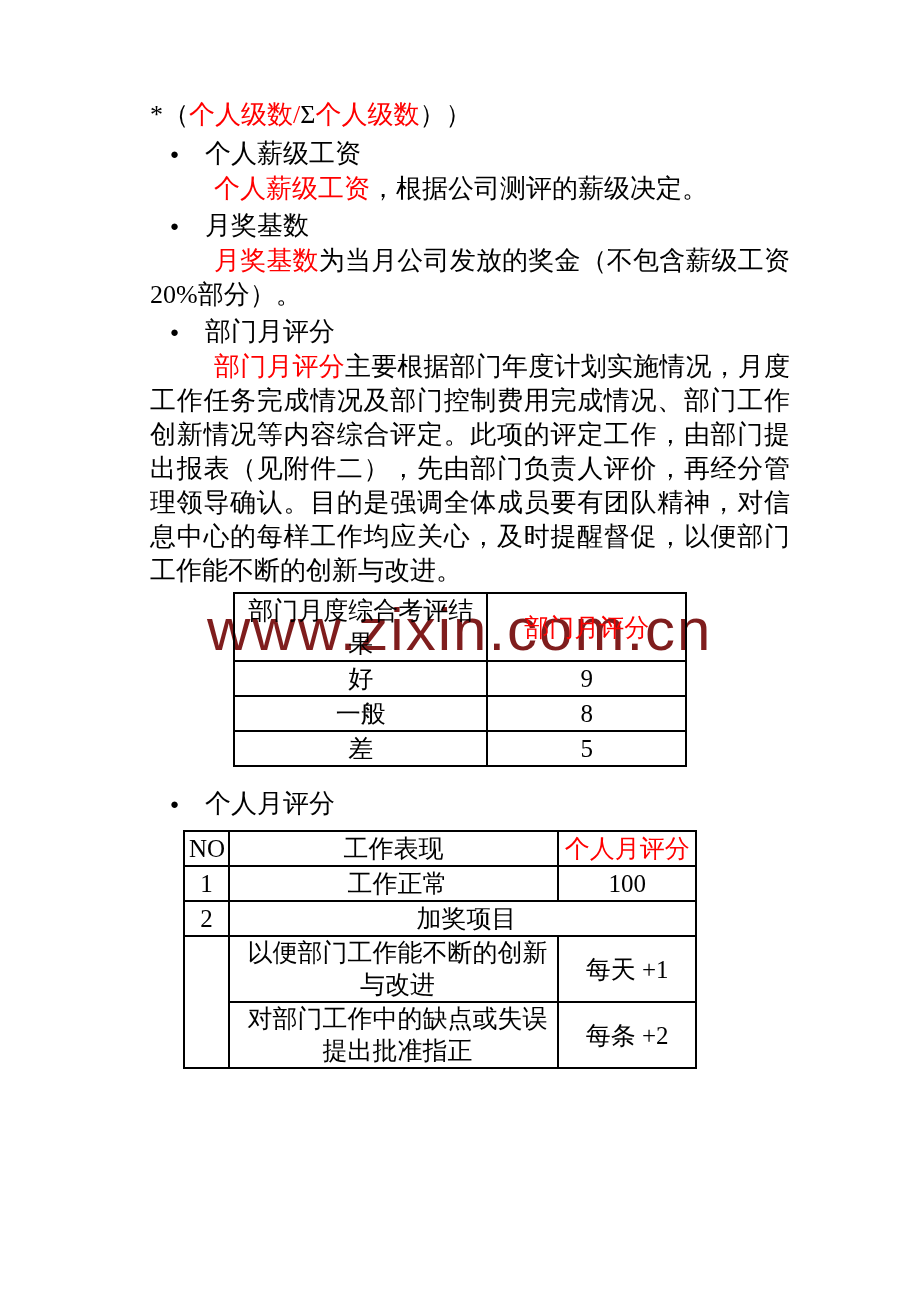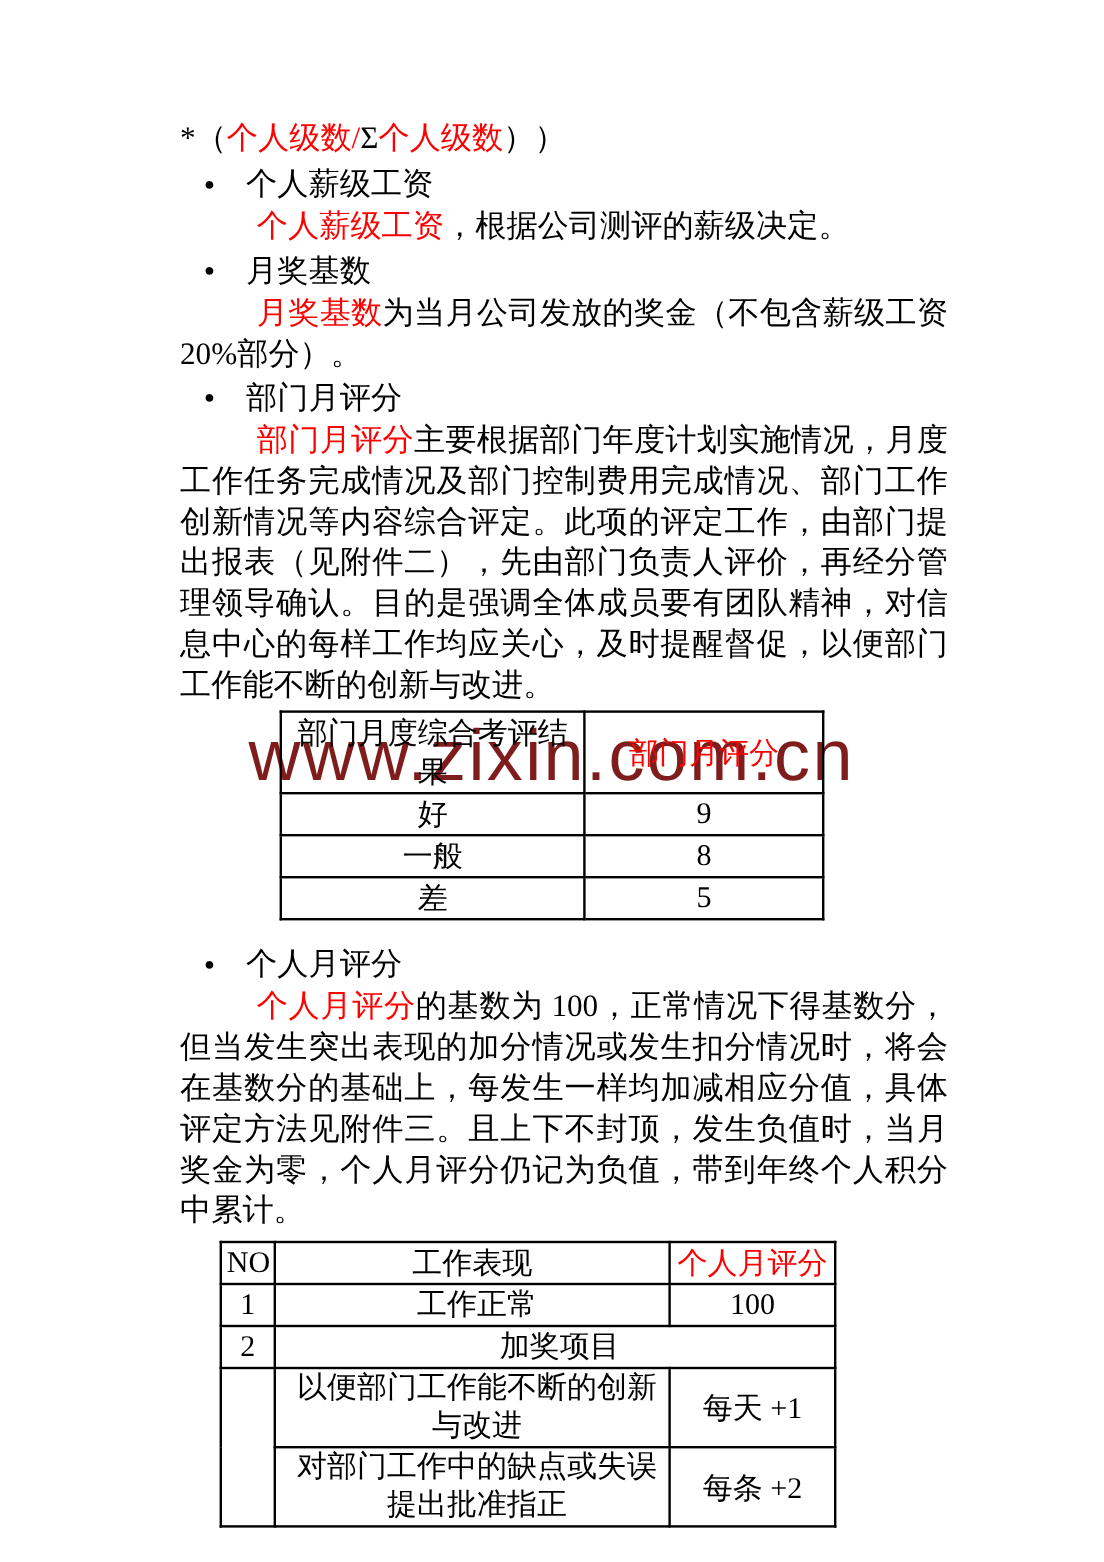--- a/index.html
+++ b/index.html
@@ -114,21 +114,20 @@
         <td>差</td>
         <td>5</td>
       </tr>
     </tbody>
       </table>
 
     <div class="bullet-row">
       <span class="dot">●</span>
       <span>个人月评分</span>
     </div>
-    <p class="para"><span data-c="red">个人月评分</span><span>的基数为 100，正常情况下得基数分，但当发生突出表现的加分情况或发生扣分情况时，将会在基数分的基础上，每发生一样均加减相应分值，具体评定方法见附件三。且上下不封顶，发生负值时，当月奖金为零，个人月评分仍记为负值，带到年终个人积分中累计。</span></p>
 
     <table class="t2">
       <colgroup>
           <col class="c1">
           <col class="c2">
           <col class="c3">
         </colgroup>
       <tbody>
           <tr>
         <th data-c="black">NO</th>

